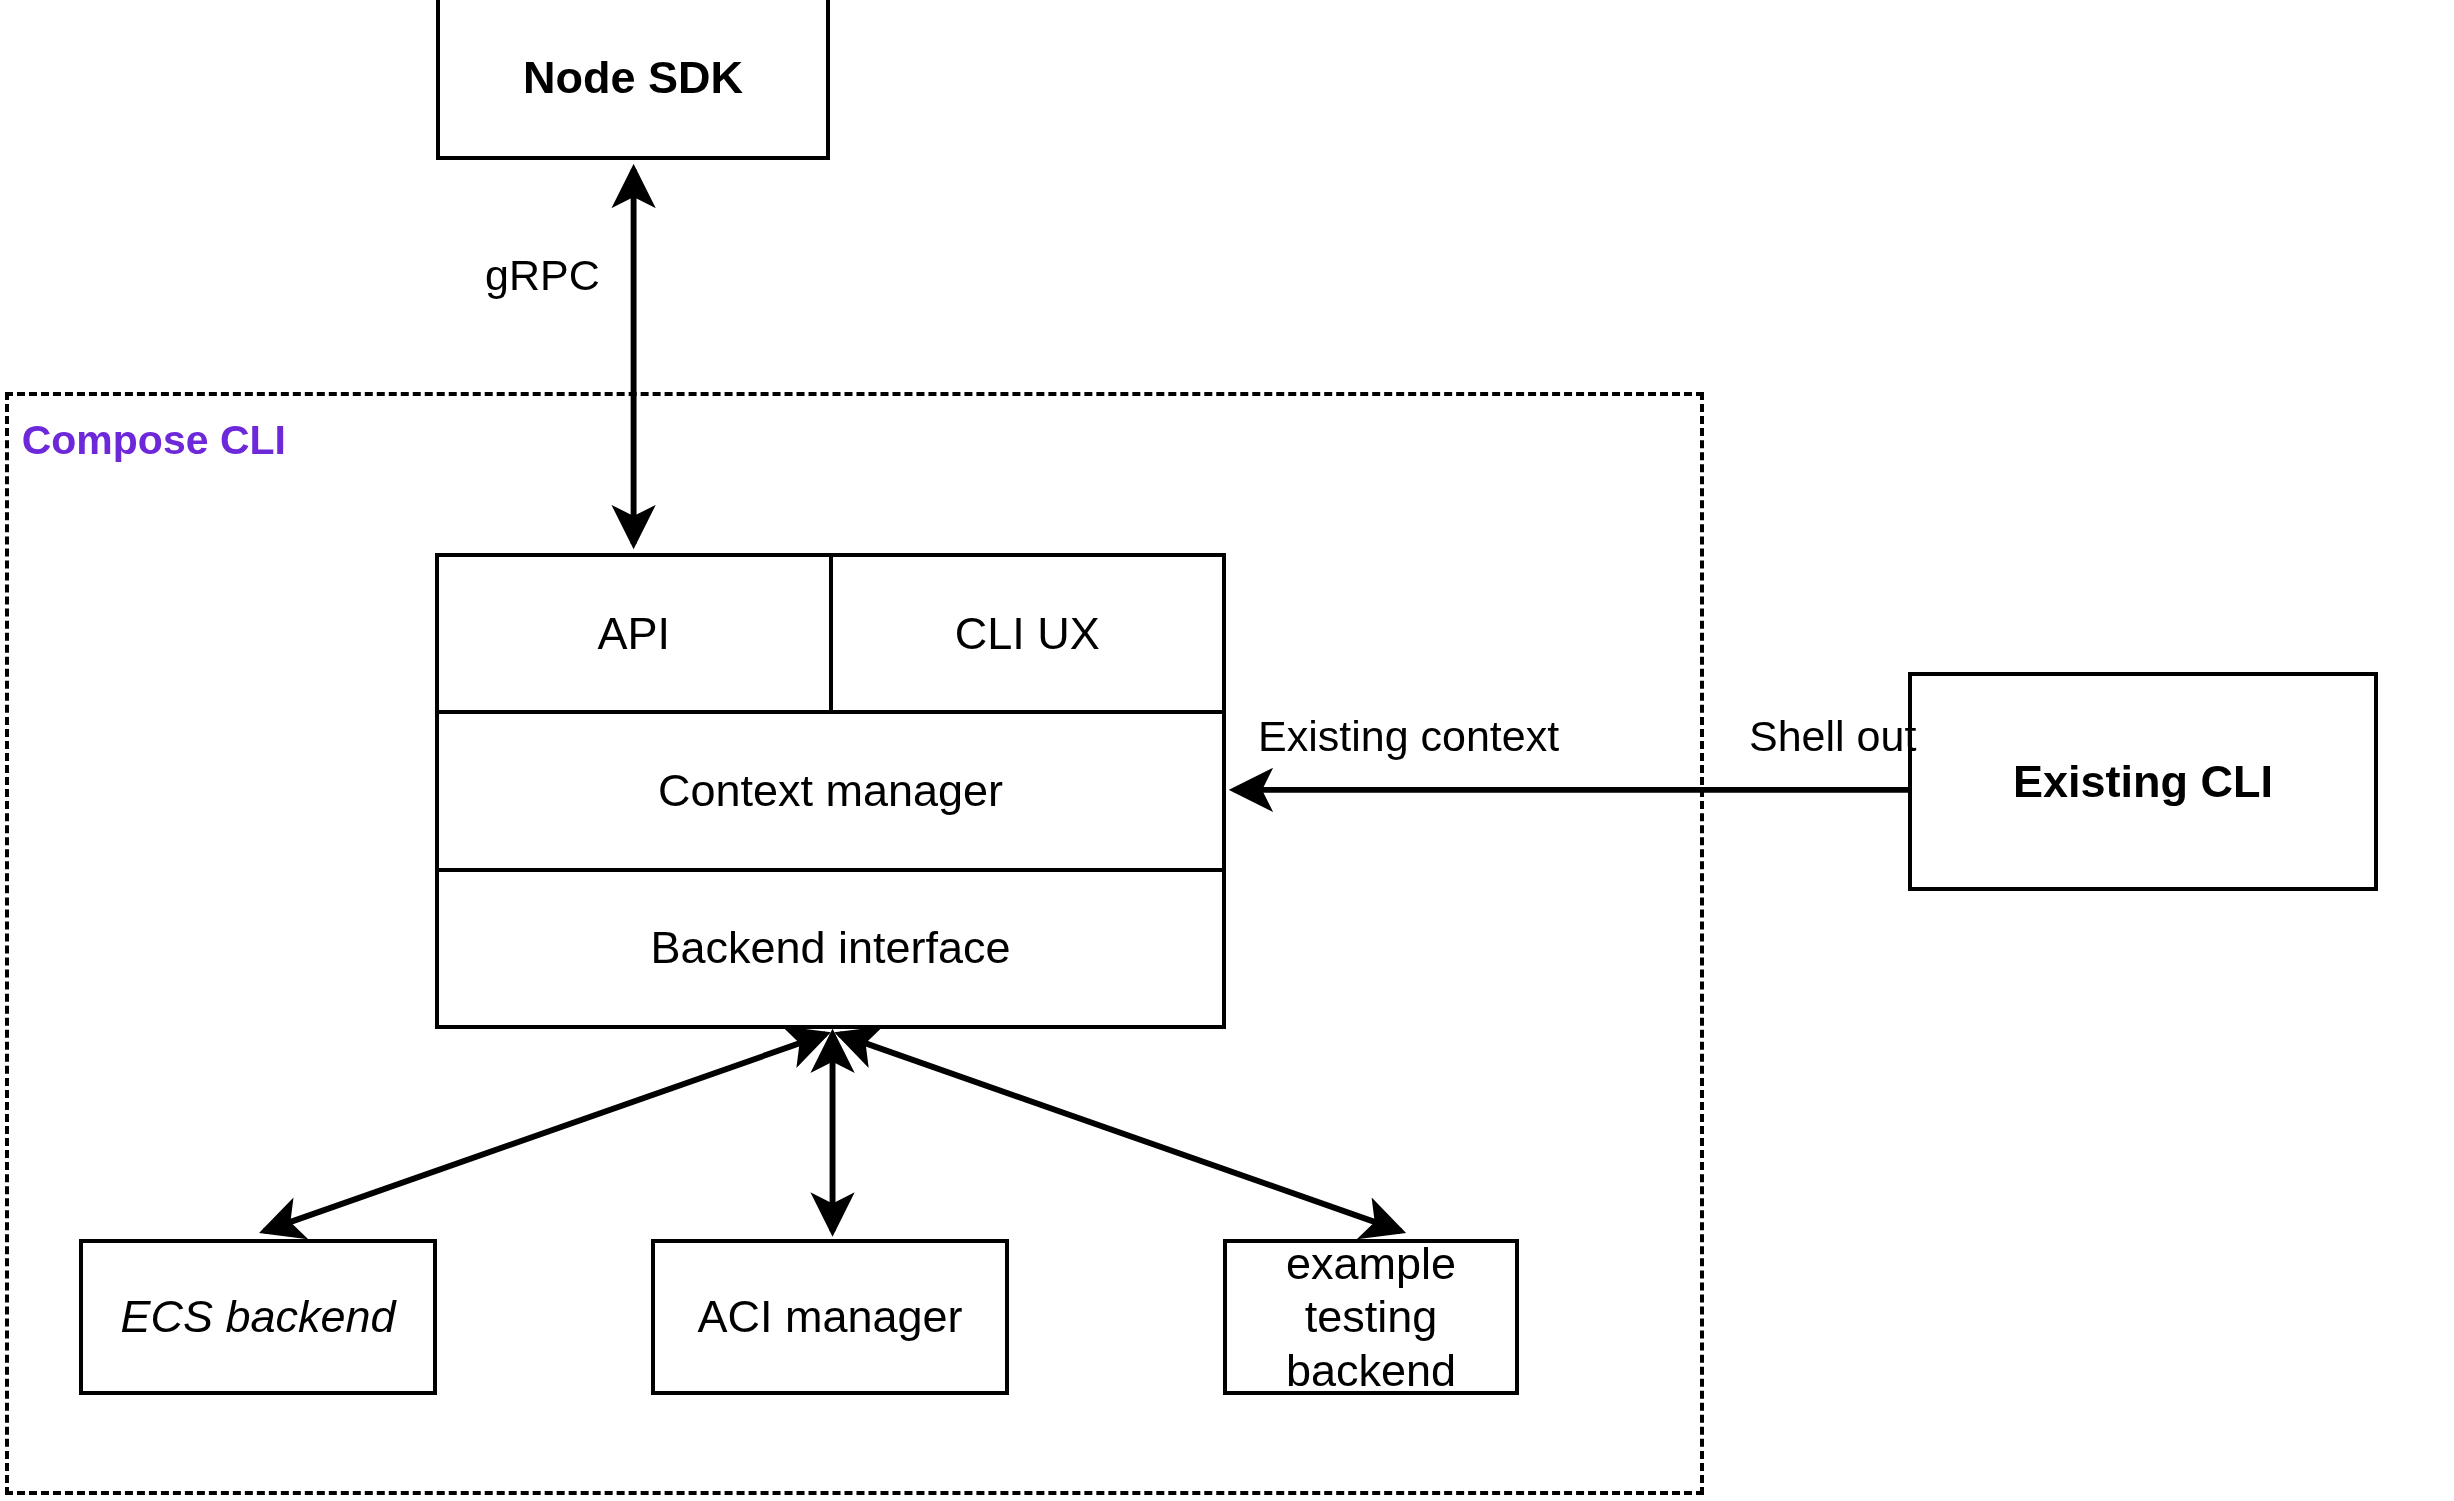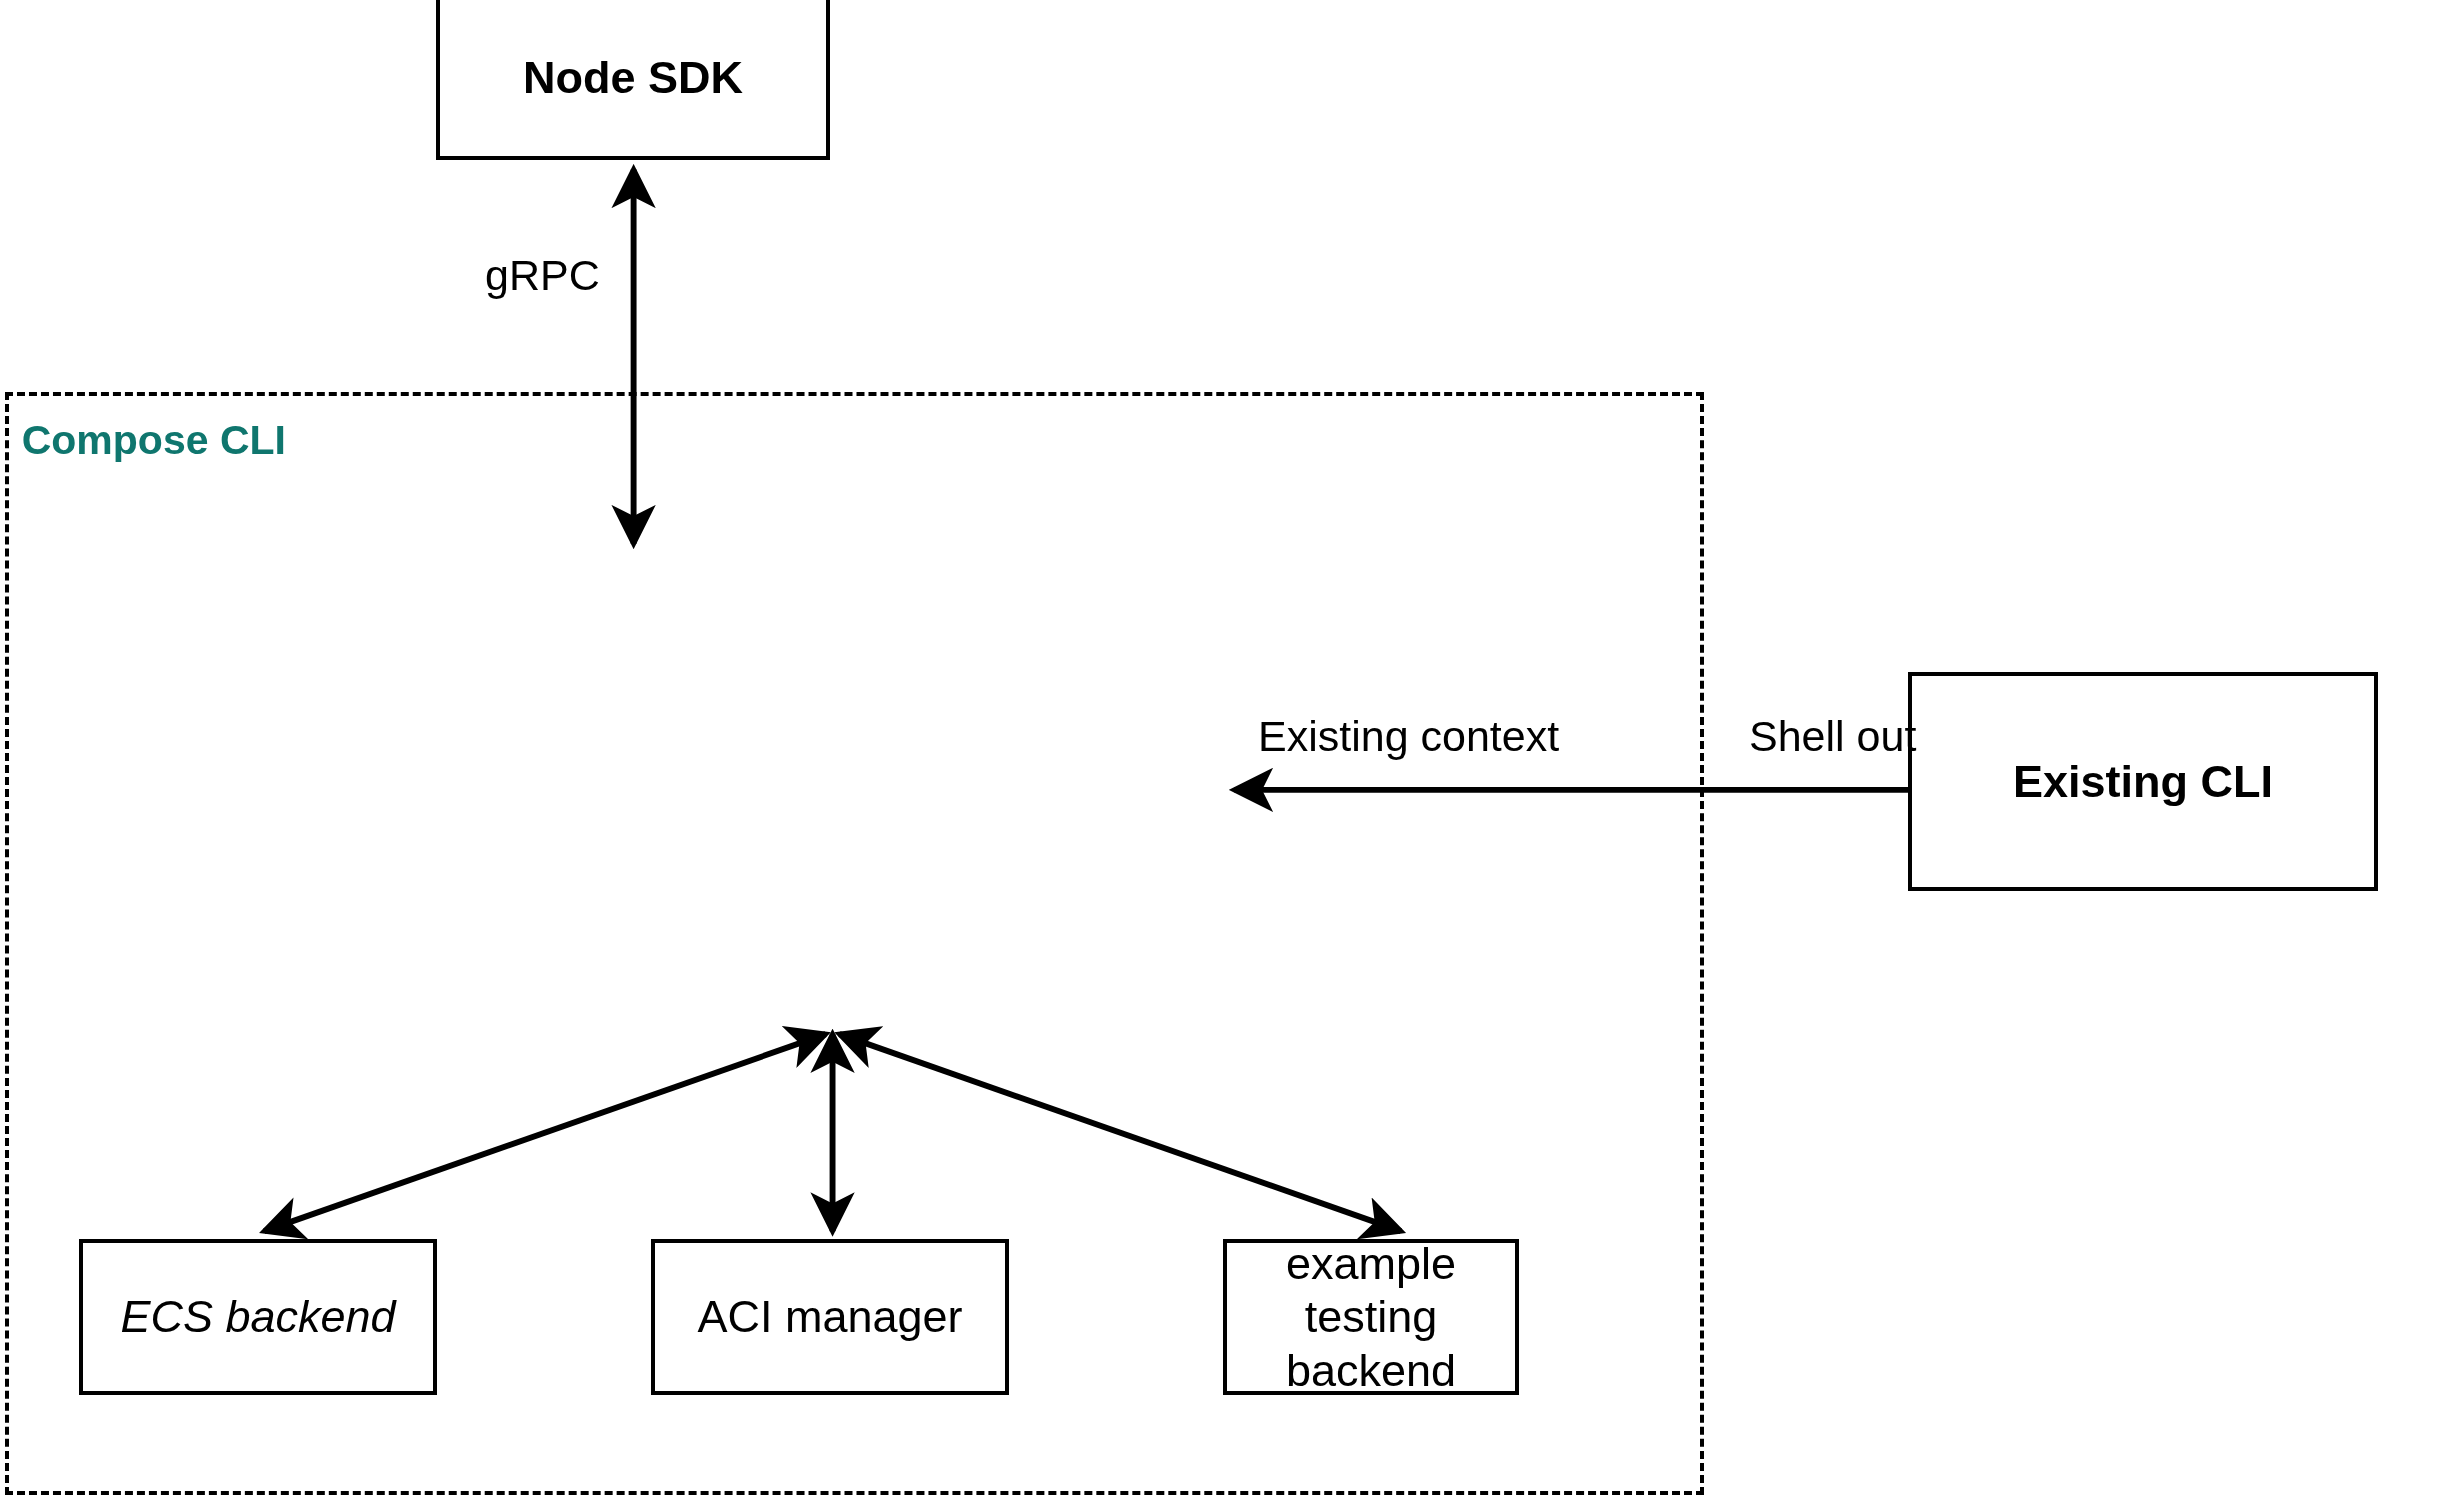--- a/index.html
+++ b/index.html
@@ -38,21 +38,21 @@
     position: absolute;
     box-sizing: border-box;
     border: 4.9px dashed #000000;
     background: transparent;
     z-index: 1;
   }
   .group-label {
     position: absolute;
     font-size: 41px;
     font-weight: bold;
-    color: #0f766e;
+    color: #6d28d9;
     white-space: nowrap;
     z-index: 4;
   }
   .stack {
     position: absolute;
     box-sizing: border-box;
     border: 4.9px solid #000000;
     background: #ffffff;
     display: flex;
     flex-direction: column;
@@ -125,20 +125,40 @@
 
   <div class="box bold" style="left:436px; top:-4.9px; width:394px; height:165px;">
     <span>Node SDK</span>
   </div>
 
   <div class="edge-label" style="left:485px; top:251px;text-align:center;">gRPC</div>
 
   <div class="group-box" style="left:4.9px; top:392px; width:1699px; height:1103px;"></div>
   <div class="group-label" style="left:21.7px; top:417px;">Compose CLI</div>
 
+  <div class="stack" style="left:435px; top:553px; width:791px; height:476px;">
+    <div class="stack-row">
+      <div class="stack-cell">
+        <span>API</span>
+      </div>
+      <div class="stack-cell">
+        <span>CLI UX</span>
+      </div>
+    </div>
+    <div class="stack-row">
+      <div class="stack-cell">
+        <span>Context manager</span>
+      </div>
+    </div>
+    <div class="stack-row">
+      <div class="stack-cell">
+        <span>Backend interface</span>
+      </div>
+    </div>
+  </div>
 
   <div class="edge-label" style="left:1258px; top:712px;">Existing context</div>
   <div class="edge-label" style="left:1749px; top:712px;">Shell out</div>
 
   <div class="box bold" style="left:1908px; top:672px; width:470px; height:219px;">
     <span>Existing CLI</span>
   </div>
 
   <div class="box" style="left:79px; top:1239px; width:358px; height:156px;font-style:italic;">
     <span>ECS backend</span>

